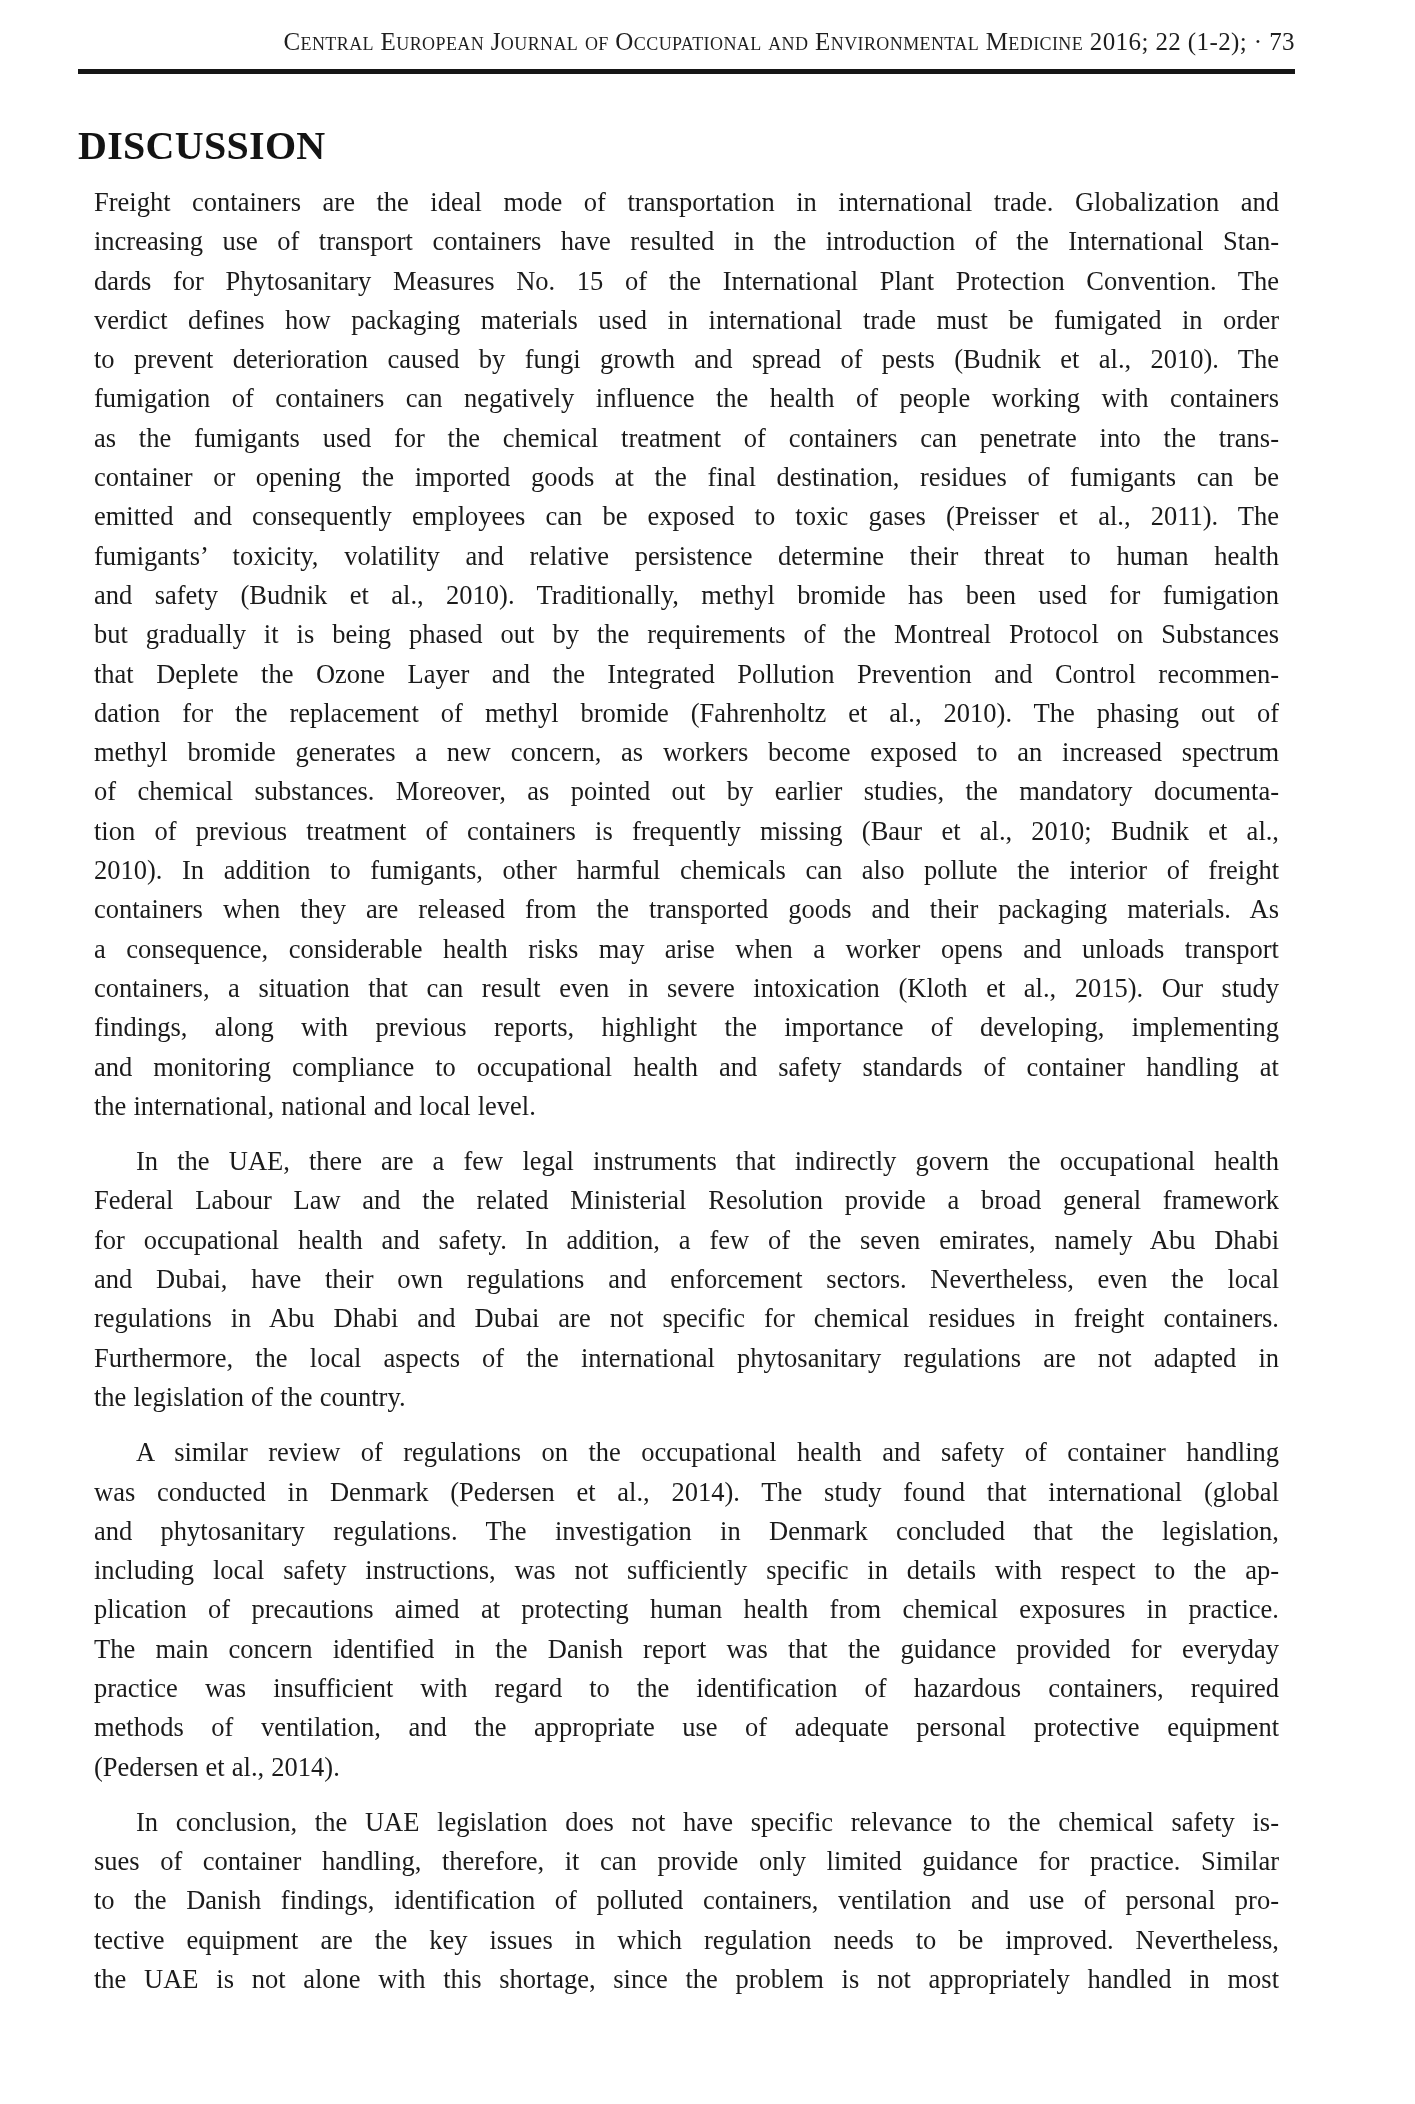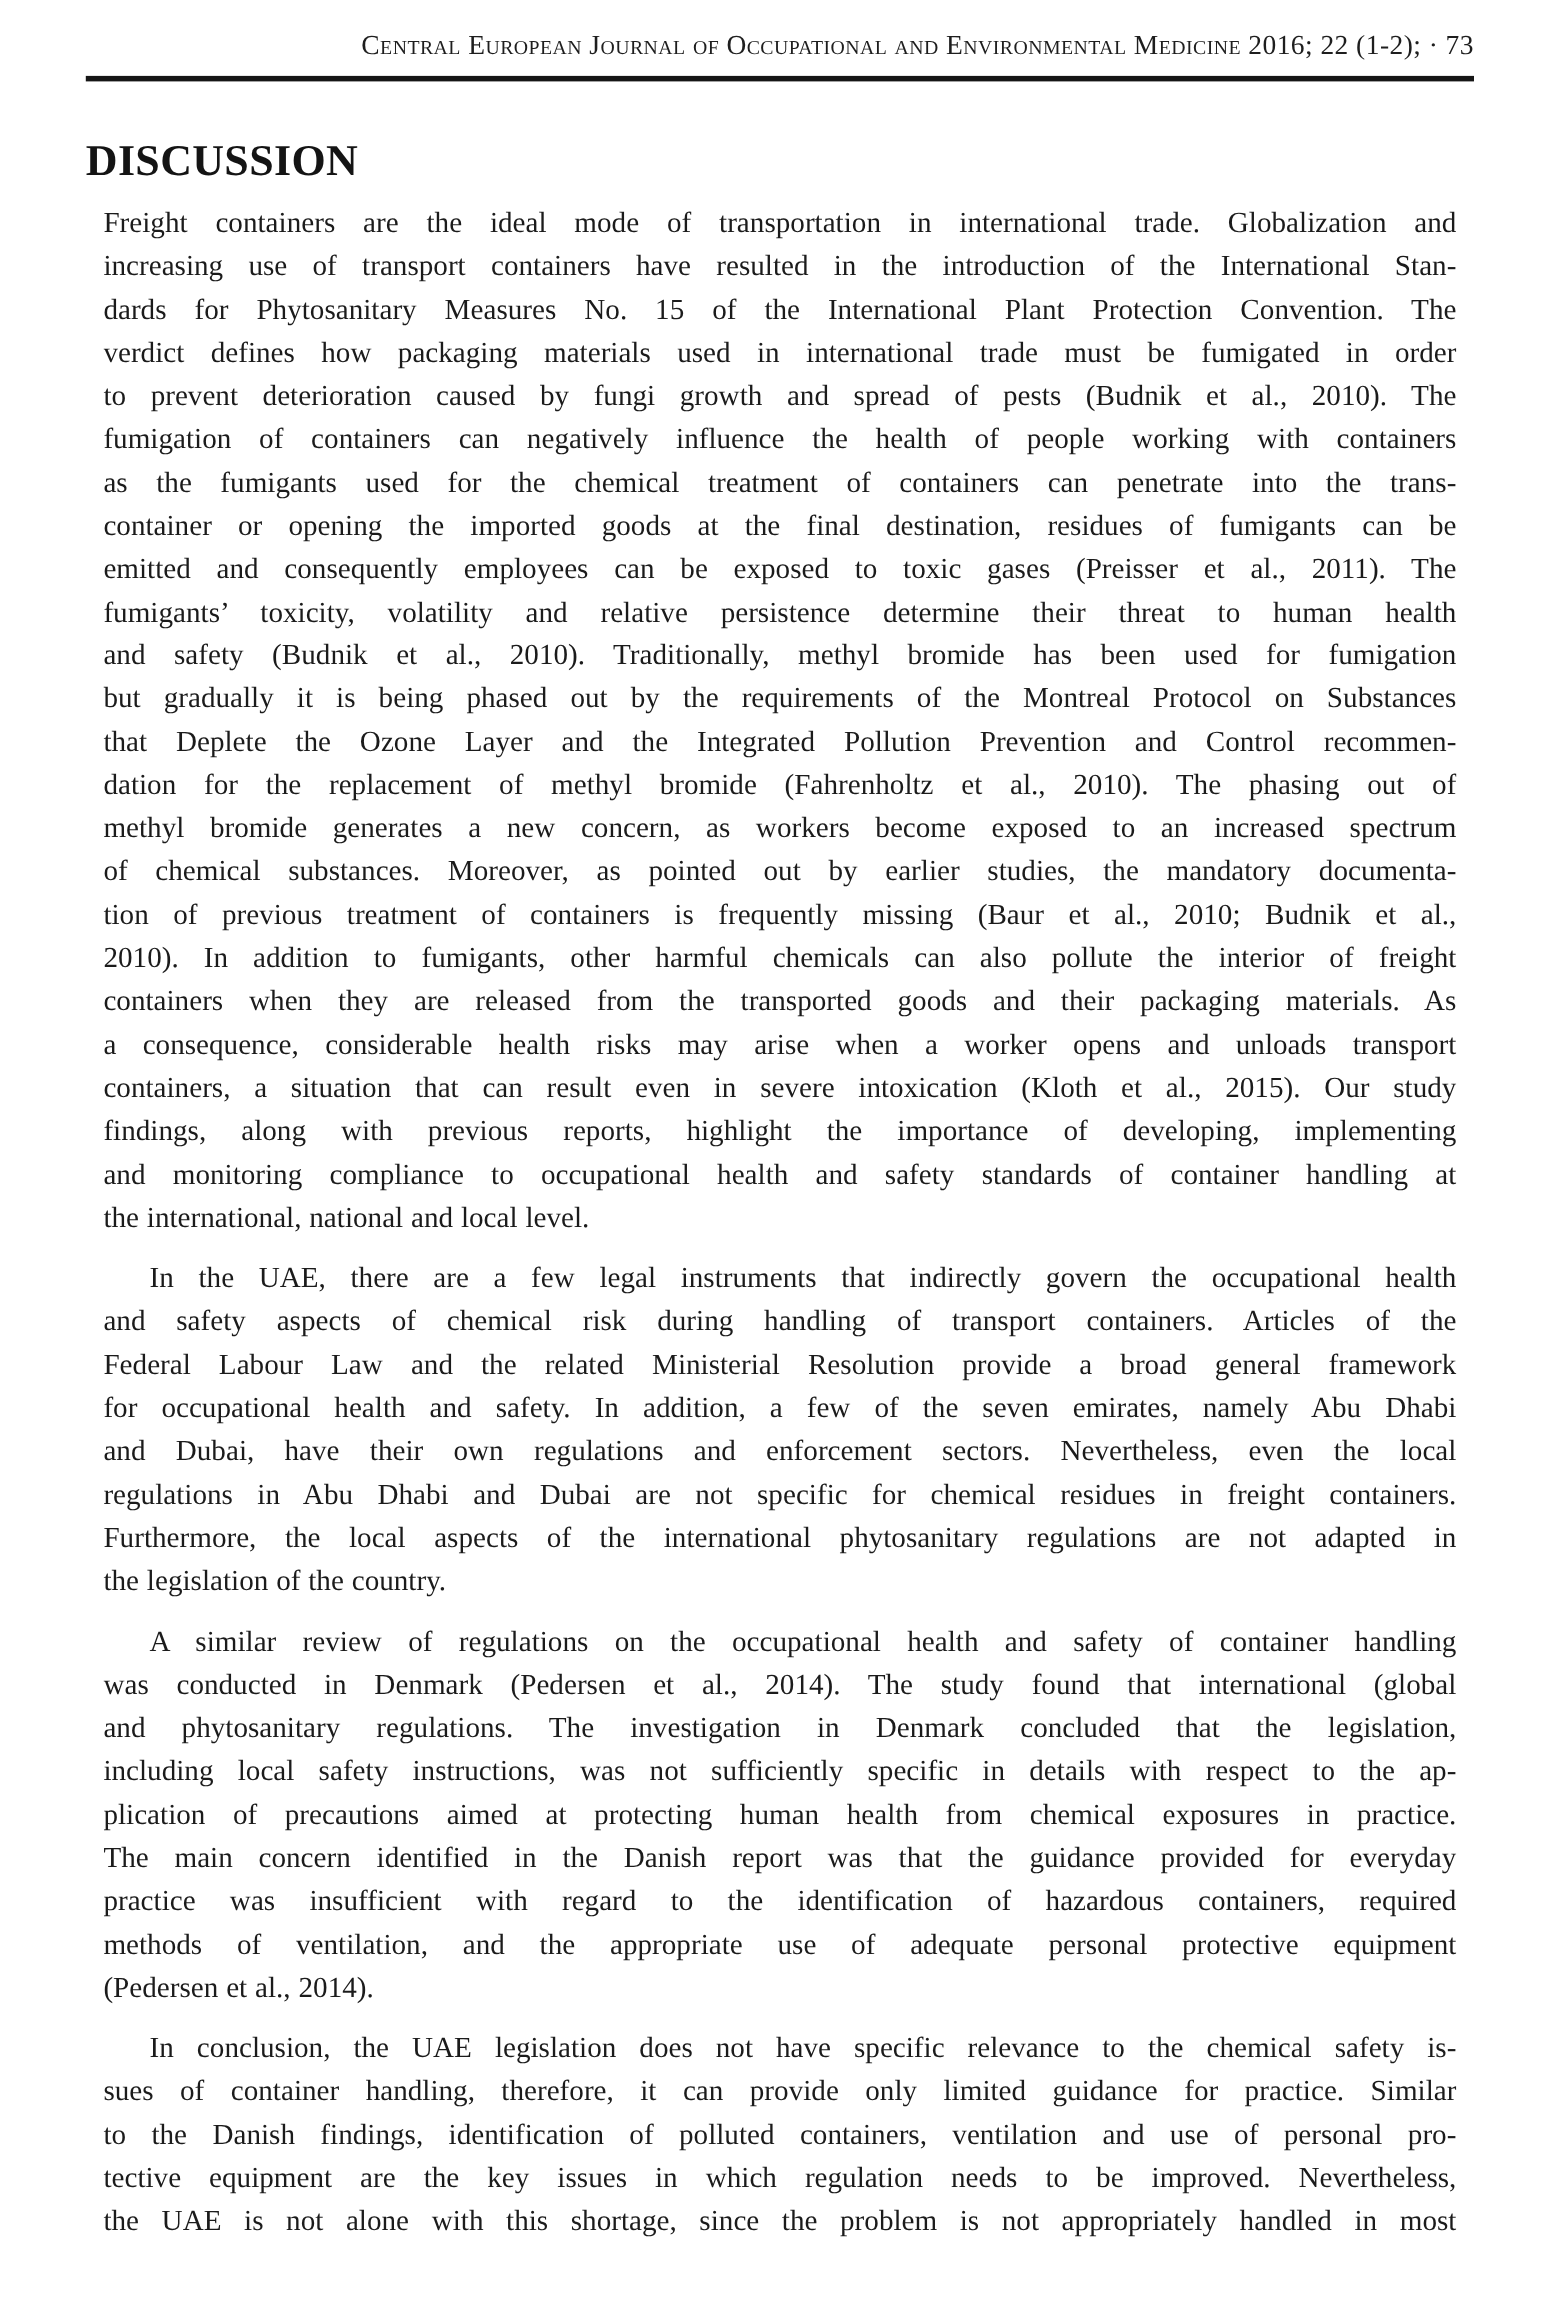--- a/index.html
+++ b/index.html
@@ -8,21 +8,21 @@
     height: 2104px;
     background: #ffffff;
     color: #1b1b1b;
     font-family: "Liberation Serif", serif;
     overflow: hidden;
   }
   .page {
     box-sizing: border-box;
     width: 1415px;
     height: 2104px;
-    padding: 26px 75px 0 78px;
+    padding: 26px 120px 0 78px;
   }
   .journal-header {
     text-align: right;
     font-variant: small-caps;
     font-size: 25px;
     line-height: 32px;
     letter-spacing: 0.4px;
     color: #1e1e1e;
     white-space: nowrap;
   }
@@ -89,21 +89,20 @@
         <div class="line">2010). In addition to fumigants, other harmful chemicals can also pollute the interior of freight</div>
         <div class="line">containers when they are released from the transported goods and their packaging materials. As</div>
         <div class="line">a consequence, considerable health risks may arise when a worker opens and unloads transport</div>
         <div class="line">containers, a situation that can result even in severe intoxication (Kloth et al., 2015). Our study</div>
         <div class="line">findings, along with previous reports, highlight the importance of developing, implementing</div>
         <div class="line">and monitoring compliance to occupational health and safety standards of container handling at</div>
         <div class="line last">the international, national and local level.</div>
       </div>
       <div class="par indent">
         <div class="line">In the UAE, there are a few legal instruments that indirectly govern the occupational health</div>
-        <div class="line">and safety aspects of chemical risk during handling of transport containers. Articles of the</div>
         <div class="line">Federal Labour Law and the related Ministerial Resolution provide a broad general framework</div>
         <div class="line">for occupational health and safety. In addition, a few of the seven emirates, namely Abu Dhabi</div>
         <div class="line">and Dubai, have their own regulations and enforcement sectors. Nevertheless, even the local</div>
         <div class="line">regulations in Abu Dhabi and Dubai are not specific for chemical residues in freight containers.</div>
         <div class="line">Furthermore, the local aspects of the international phytosanitary regulations are not adapted in</div>
         <div class="line last">the legislation of the country.</div>
       </div>
       <div class="par indent">
         <div class="line">A similar review of regulations on the occupational health and safety of container handling</div>
         <div class="line">was conducted in Denmark (Pedersen et al., 2014). The study found that international (global</div>

